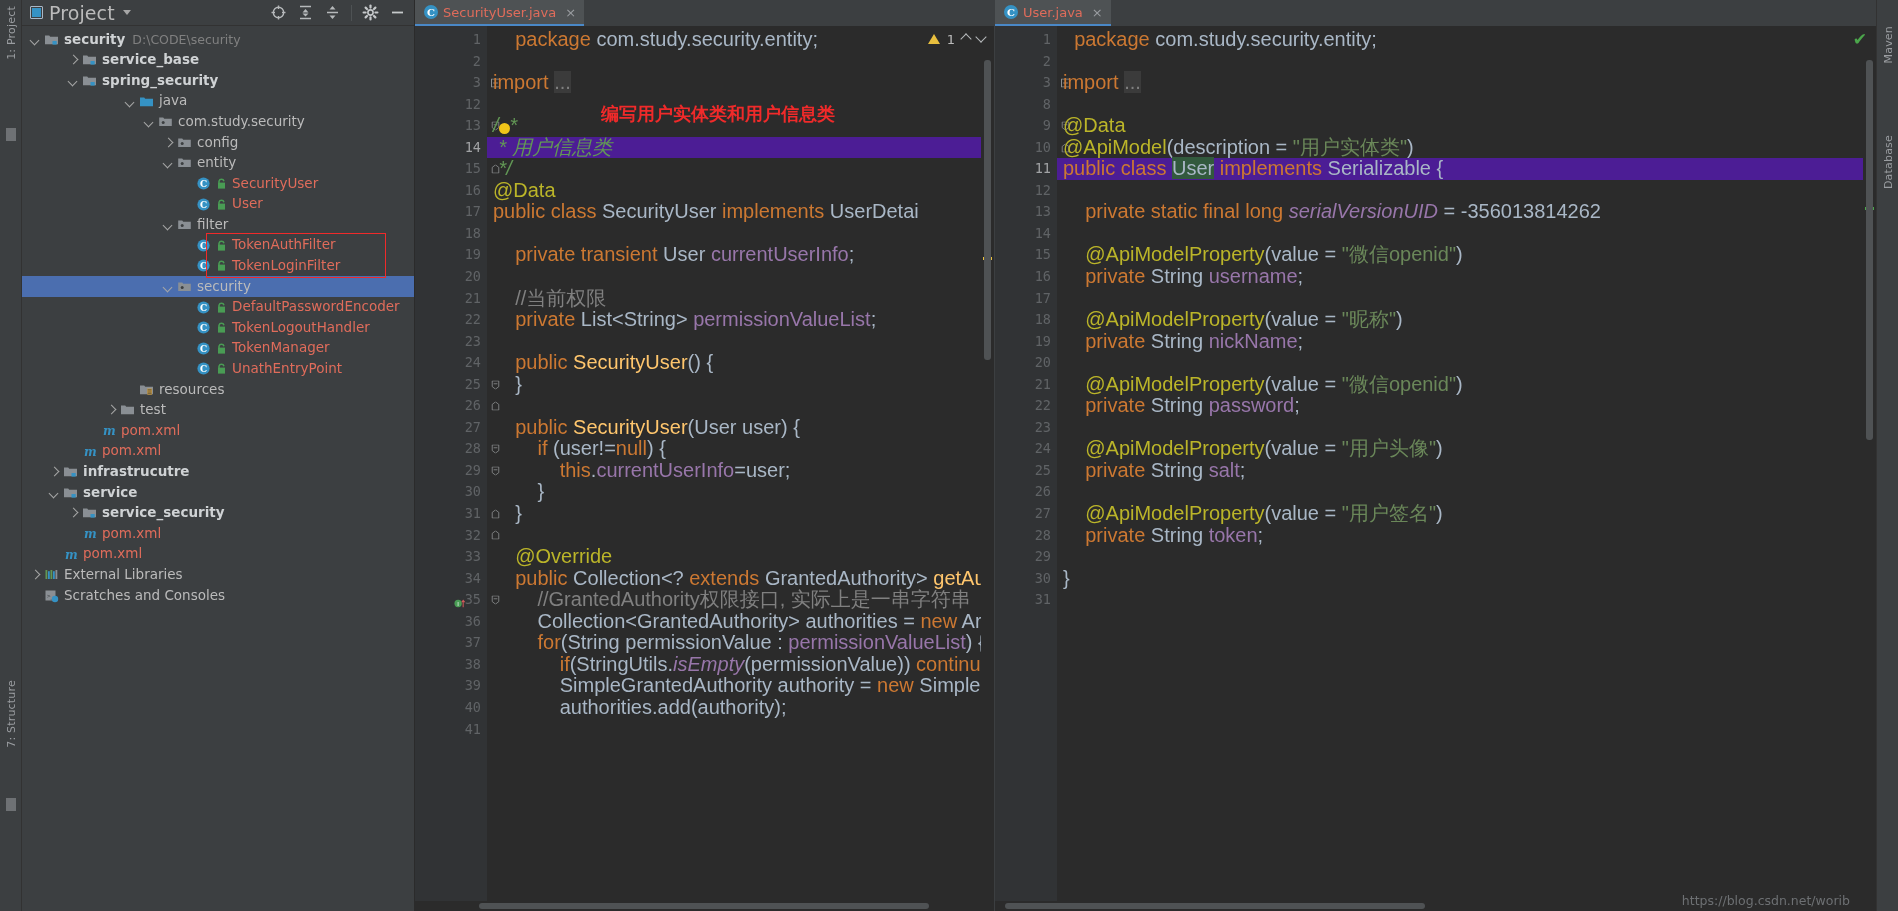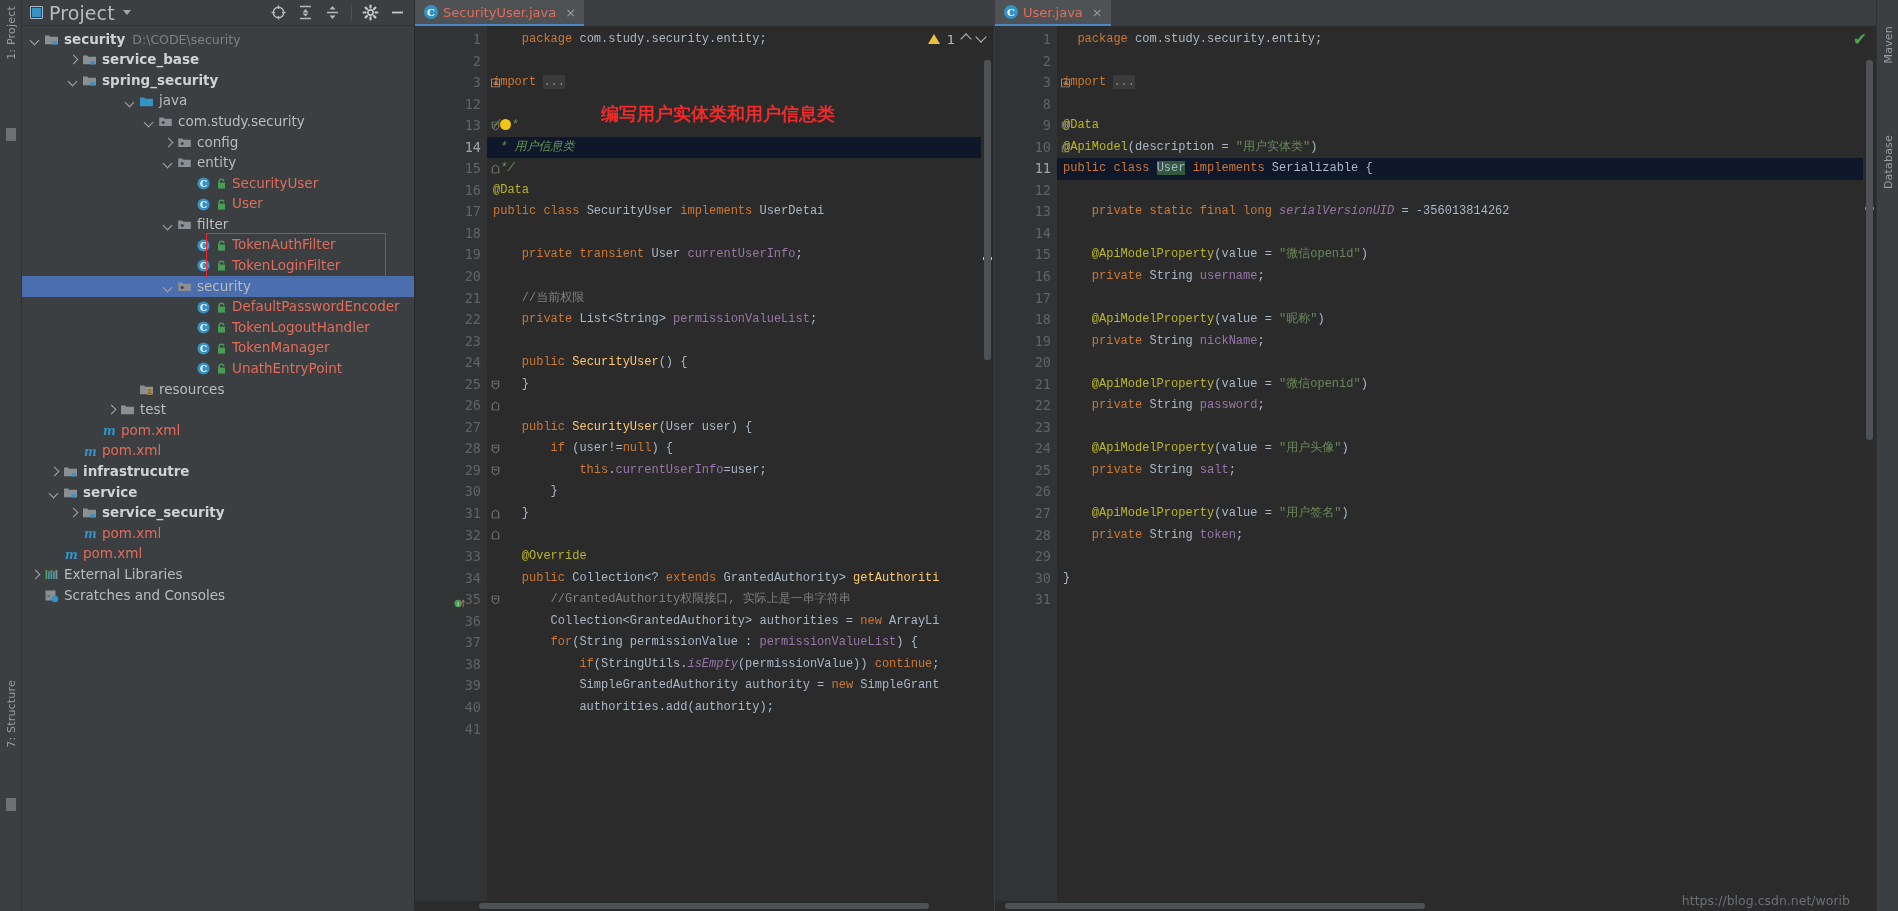--- a/index.html
+++ b/index.html
@@ -232,32 +232,32 @@
     top: 50%;
     transform: translateY(-50%);
     width: 9px; height: 9px;
     color: #8d8f91;
   }
   .code {
     flex: 1;
     padding-top: 3px;
     overflow: hidden;
     position: relative;
-    font-family: Liberation Mono, monospace;
-    font-size: 12px;
+    font-family: Liberation Sans, sans-serif;
+    font-size: 20px;
   }
   .cline {
     height: 21.55px;
     line-height: 21.55px;
     white-space: pre;
     padding-left: 6px;
     color: #a9b7c6;
     position: relative;
   }
-  .cline.hl { background: #0f172a; }
+  .cline.hl { background: #4c1d95; }
   .k  { color: #cc7832; }            
   .s  { color: #6a8759; }            
   .cm { color: #808080; }            
   .an { color: #bbb529; }            
   .fl { color: #9876aa; }            
   .cn { color: #ffc66d; }            
   .nm { color: #a9b7c6; }
   .jd { color: #629755; font-style: italic; } 
   .stc{ color: #9876aa; font-style: italic; text-align: center; } 
   .hlw { background: #32593d; }

